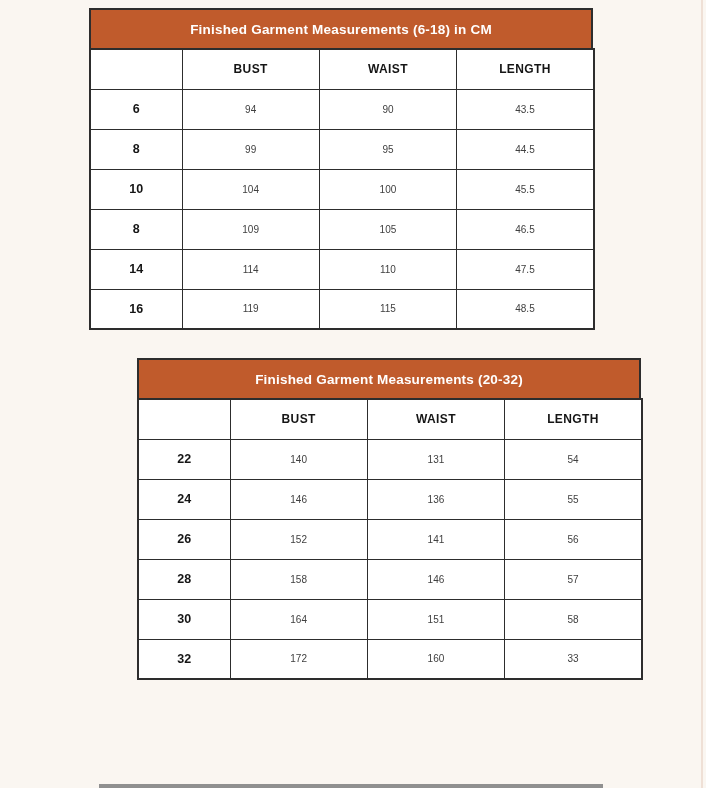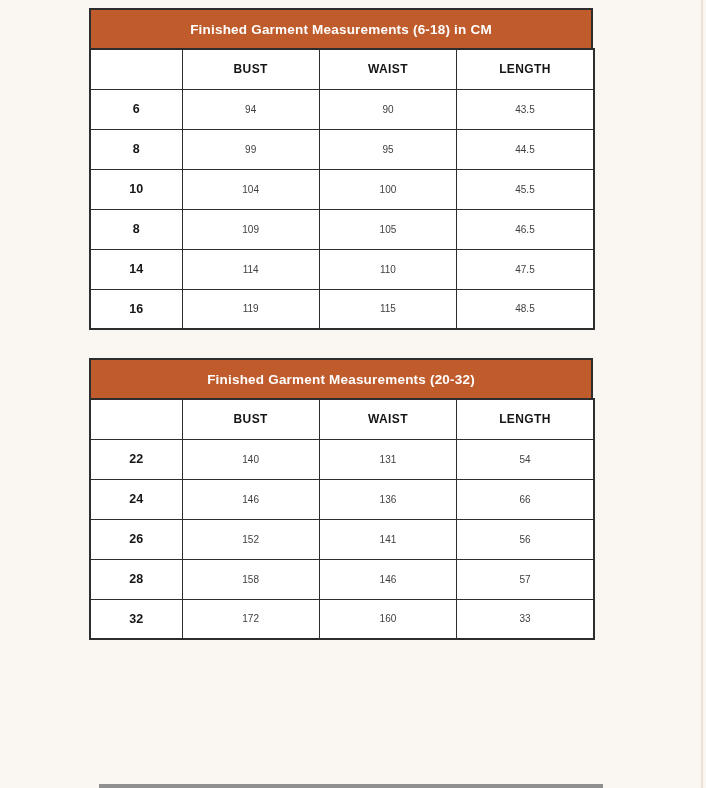--- a/index.html
+++ b/index.html
@@ -14,21 +14,21 @@
   }
   *{margin:0;padding:0;box-sizing:border-box;}
   html,body{width:706px;height:788px;overflow:hidden;}
   body{
     background:var(--bg);
     font-family:"Liberation Sans", sans-serif;
     position:relative;
   }
   .wrap{padding-top:8px;padding-left:89px;}
   .size-table{width:504px;}
-  .size-table + .size-table{margin-top:28px;}
+  .size-table + .size-table{margin-top:28px;margin-left:48px;}
   .table-title{
     height:40px;
     background:var(--accent);
     border:2px solid var(--border);
     border-bottom:none;
     color:#FFFFFF;
     font-weight:700;
     font-size:13.5px;
     letter-spacing:.2px;
     display:flex;
@@ -169,35 +169,41 @@
           <tr>
             <th>22</th>
             <td>140</td>
             <td>131</td>
             <td>54</td>
           </tr>
           <tr>
             <th>24</th>
             <td>146</td>
             <td>136</td>
-            <td>66</td>
+            <td>55</td>
           </tr>
           <tr>
             <th>26</th>
             <td>152</td>
             <td>141</td>
             <td>56</td>
           </tr>
           <tr>
             <th>28</th>
             <td>158</td>
             <td>146</td>
             <td>57</td>
           </tr>
           <tr>
+            <th>30</th>
+            <td>164</td>
+            <td>151</td>
+            <td>58</td>
+          </tr>
+          <tr>
             <th>32</th>
             <td>172</td>
             <td>160</td>
             <td>33</td>
           </tr>
         </tbody>
     </table>
   </section>
 
 </div>

